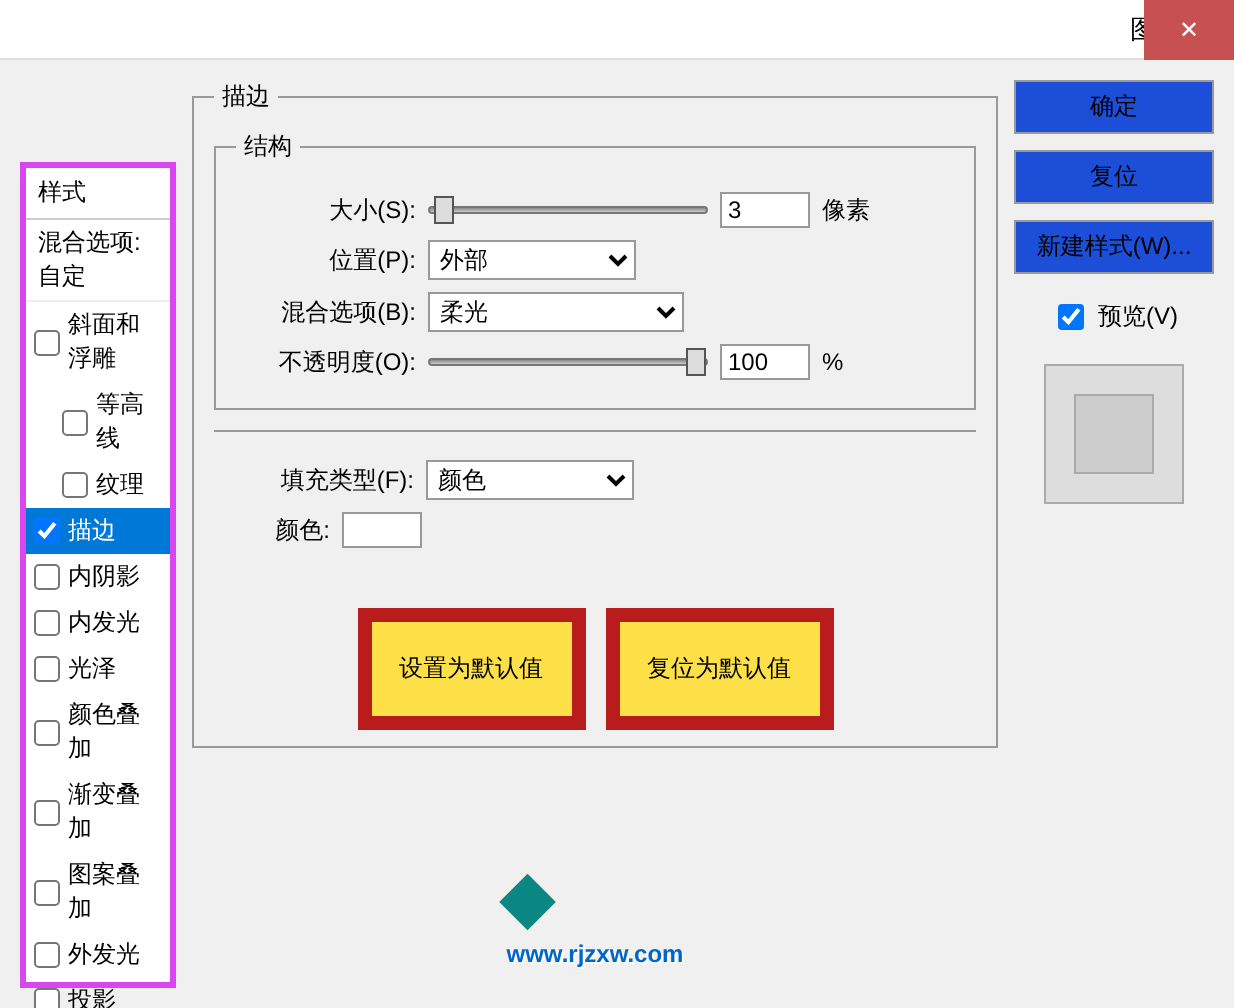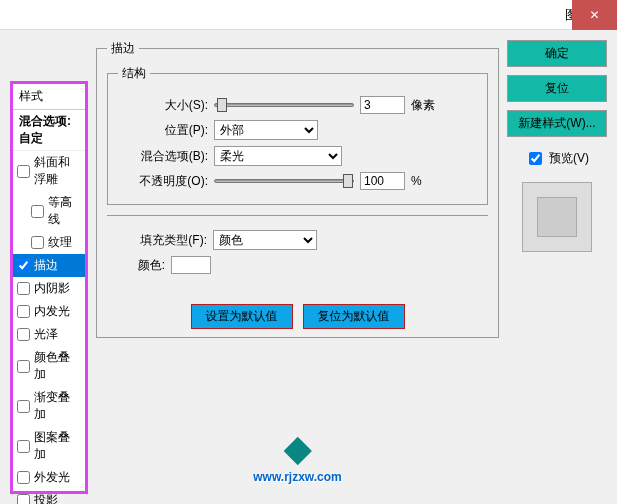--- a/index.html
+++ b/index.html
@@ -3,43 +3,43 @@
 <meta charset="utf-8">
 <style>
 * { box-sizing: border-box; font-family: "Microsoft YaHei", sans-serif; font-size: 12px; }
 body { margin: 0; background: #f0f0f0; width: 617px; height: 504px; position: relative; }
 .titlebar { height: 30px; background: #fff; border-bottom: 1px solid #ddd; display: flex; align-items: center; justify-content: flex-end; position: relative; }
 .titlebar-text { font-size: 13px; }
 .close-btn { position: absolute; right: 0; top: 0; width: 45px; height: 30px; background: #c75050; color: #fff; display: flex; align-items: center; justify-content: center; font-size: 14px; cursor: pointer; }
 .content { display: flex; padding: 10px; gap: 8px; height: calc(100% - 30px); }
 .left-panel { width: 78px; border: 3px solid #d946ef; background: #fff; margin-top: 41px; }
 .styles-header { padding: 4px 6px; border-bottom: 1px solid #ccc; }
-.blend-opts { padding: 3px 6px; border-bottom: 1px solid #eee; font-weight: bold; }
+.blend-opts { padding: 3px 6px; border-bottom: 1px solid #eee; }
 .style-item { display: flex; align-items: center; padding: 3px 4px; gap: 4px; cursor: pointer; }
 .style-item.indent { padding-left: 18px; }
 .style-item.selected { background: #0078d7; color: #fff; }
 .style-item input { margin: 0; }
 .middle-panel { flex: 1; position: relative; }
 fieldset { border: 1px solid #999; margin: 0 0 8px 0; padding: 8px 10px; }
 fieldset legend { padding: 0 4px; }
 .row { display: flex; align-items: center; margin: 6px 0; gap: 6px; }
 .row label { width: 90px; text-align: right; }
 .slider { flex: 1; height: 4px; background: linear-gradient(to bottom, #888, #ccc); border: 1px solid #777; position: relative; border-radius: 2px; max-width: 140px; }
 .slider-thumb { position: absolute; width: 10px; height: 14px; background: #ddd; border: 1px solid #555; top: -6px; }
 .num-input { width: 45px; padding: 1px 3px; border: 1px solid #999; background: #fff; }
 select { width: 104px; padding: 1px; border: 1px solid #999; background: #fff; }
 .color-swatch { width: 40px; height: 18px; border: 1px solid #999; background: #fff; display: inline-block; }
 .btn-row { display: flex; gap: 10px; margin-top: 16px; justify-content: center; }
-.btn { padding: 3px 14px; border: 1px solid #b91c1c; background: #0ea5e9; cursor: pointer; }
+.btn { padding: 15px 14px; border: 7px solid #b91c1c; background: #fde047; cursor: pointer; }
 .right-panel { width: 100px; display: flex; flex-direction: column; gap: 8px; }
-.r-btn { padding: 4px 0; border: 1px solid #999; background: #14b8a6; text-align: center; cursor: pointer; }
+.r-btn { padding: 4px 0; border: 1px solid #999; background: #1d4ed8; text-align: center; cursor: pointer; }
 .preview-chk { display: flex; align-items: center; justify-content: center; gap: 4px; margin-top: 4px; }
 .preview-box { width: 70px; height: 70px; border: 1px solid #aaa; background: #ddd; margin: 6px auto; display: flex; align-items: center; justify-content: center; }
 .preview-inner { width: 40px; height: 40px; border: 1px solid #aaa; background: #ccc; }
-.watermark { position: absolute; bottom: 10px; left: 50%; transform: translateX(-50%); text-align: center; }
+.watermark { position: absolute; bottom: 10px; left: 50%; transform: translateX(-50%); text-align: left; }
 .wm-logo { width: 20px; height: 20px; display: inline-block; background: #0a8782; transform: rotate(45deg); margin-bottom: 6px; }
 .wm-url { color: #0066cc; font-weight: bold; text-shadow: 1px 1px 0 #fff; }
 </style>
 </head>
 <body>
 
 <div class="titlebar">
   <span class="titlebar-text">图层样式</span>
   <div class="close-btn">
     <span>✕</span>

